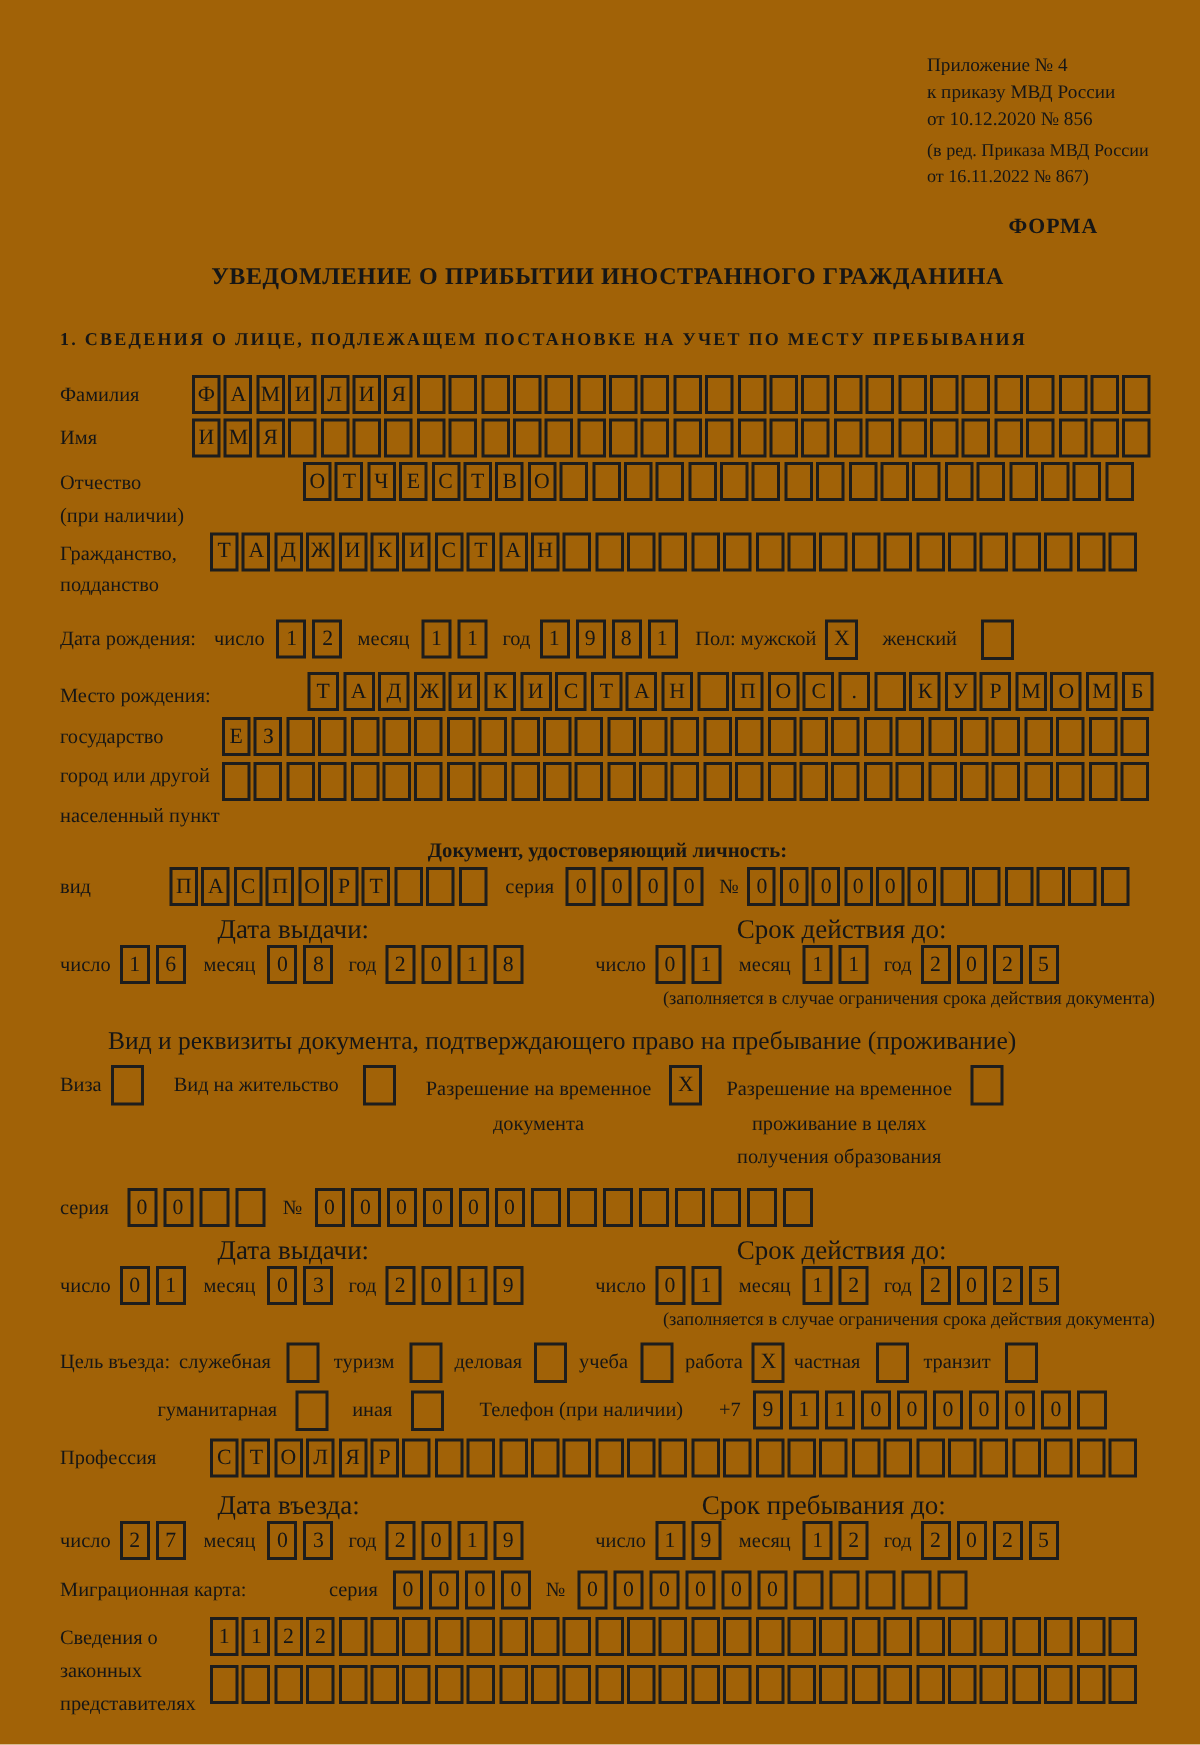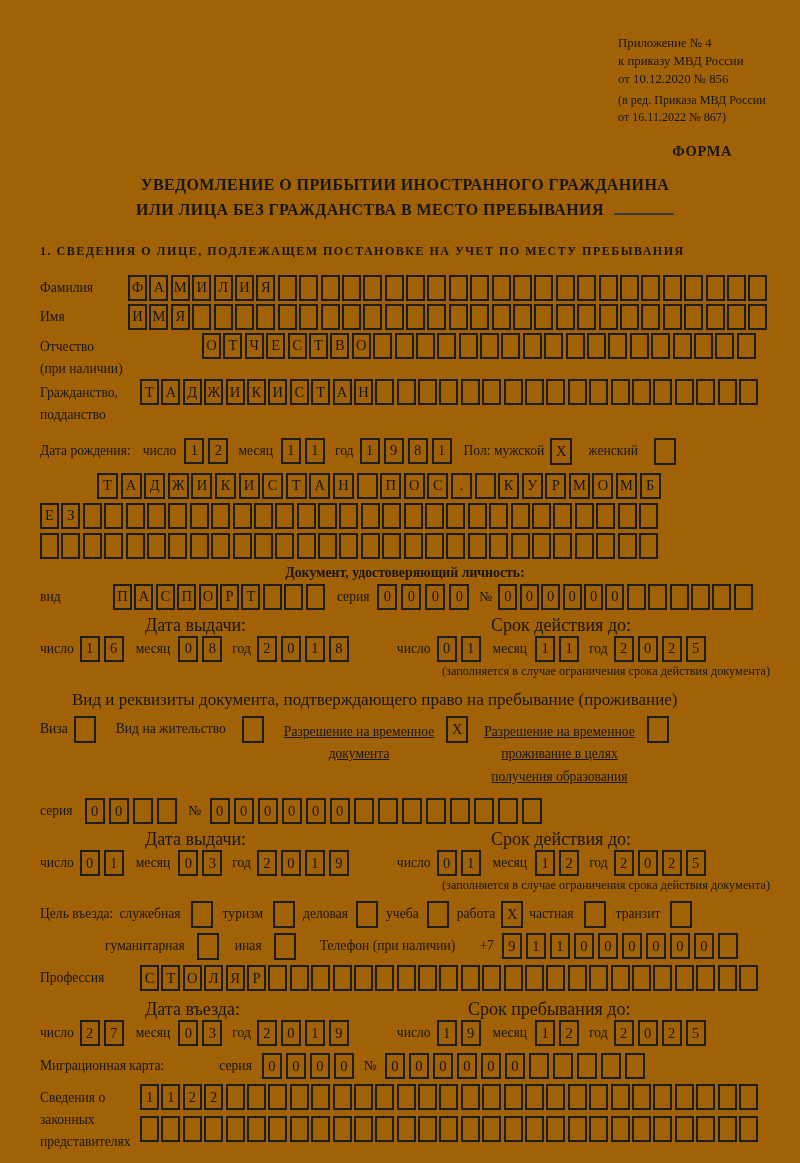--- a/index.html
+++ b/index.html
@@ -23,21 +23,21 @@
   .w88{width:88px;} .w162{width:162px;} .w100{width:100px;} .w108{width:108px;} .w73{width:73px;}
   .ml6{margin-left:6px;} .ml8{margin-left:8px;} .ml10{margin-left:10px;} .ml12{margin-left:12px;}
   .ml16{margin-left:16px;} .ml20{margin-left:20px;} .ml24{margin-left:24px;} .ml44{margin-left:44px;}
   .ml55{margin-left:55px;} .ml65{margin-left:65px;}
   .mt0{margin-top:0;} 
   .chead{font-weight:bold;font-size:13.8px;text-align:center;margin-top:7px;}
   .hdrrow{display:flex;font-size:18px;margin-top:5px;}
   .h1{margin-left:105px;} .h2{margin-left:245px;} .h2b{margin-left:228px;}
   .noter{text-align:right;font-size:12.3px;margin-top:2px;}
   .plain{font-size:17px;margin-top:11px;margin-left:32px;}
-  .optlbl{font-size:13.6px;text-align:center;line-height:1.65;padding-top:5px;flex:none;text-decoration:underline;}
+  .optlbl{font-size:13.6px;text-align:center;line-height:1.65;padding-top:5px;flex:none;}
   .vstack{display:flex;flex-direction:column;flex:none;}
   .brow{margin-bottom:4px;display:flex;}
 </style>
 </head>
 <body>
 
 <div class="page">
 
   <div class="appendix">
     <div>Приложение № 4</div>
@@ -46,23 +46,20 @@
     <div class="rev">
       <div>(в ред. Приказа МВД России</div>
       <div>от 16.11.2022 № 867)</div>
     </div>
   </div>
 
   <div class="forma">ФОРМА</div>
 
   <div class="title">
     <div>УВЕДОМЛЕНИЕ О ПРИБЫТИИ ИНОСТРАННОГО ГРАЖДАНИНА</div>
-    <div>
-      <span>ИЛИ ЛИЦА БЕЗ ГРАЖДАНСТВА В МЕСТО ПРЕБЫВАНИЯ</span><span class="tunder"></span>
-    </div>
   </div>
 
   <div class="sec1">1. СВЕДЕНИЯ О ЛИЦЕ, ПОДЛЕЖАЩЕМ ПОСТАНОВКЕ НА УЧЕТ ПО МЕСТУ ПРЕБЫВАНИЯ</div>
 
   <div class="row" style="margin-top:16px">
     <div class="lbl w88">Фамилия</div>
     <div class="boxrow">
         <span class="bx">Ф</span>
         <span class="bx">А</span>
         <span class="bx">М</span>
@@ -228,20 +225,26 @@
     <span class="cb boxrow ml6">
         <span class="bx">X</span>
       </span>
     <span class="il ml16">женский</span>
     <span class="cb boxrow ml16">
         <span class="bx"></span>
       </span>
   </div>
 
   <div class="row" style="margin-top:8px">
+    <div class="vstack w108" style="font-size:13.6px;line-height:1.95;padding-top:3px;">
+      <div>Место рождения:</div>
+      <div>государство</div>
+      <div>город или другой</div>
+      <div>населенный пункт</div>
+    </div>
     <div class="vstack">
       <div class="brow w" style="margin-left:57px">
           <span class="bx">Т</span>
           <span class="bx">А</span>
           <span class="bx">Д</span>
           <span class="bx">Ж</span>
           <span class="bx">И</span>
           <span class="bx">К</span>
           <span class="bx">И</span>
           <span class="bx">С</span>

